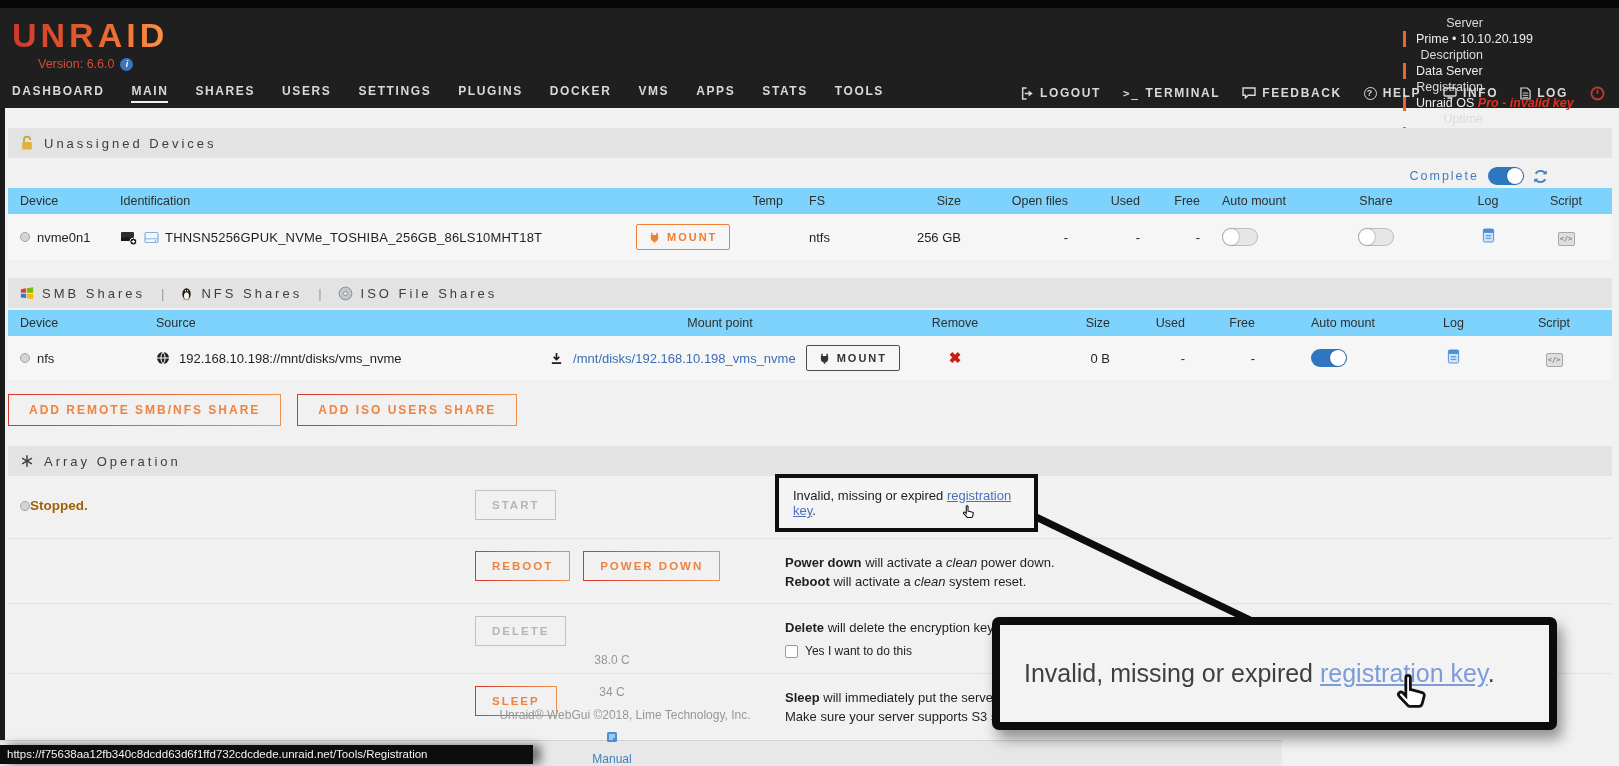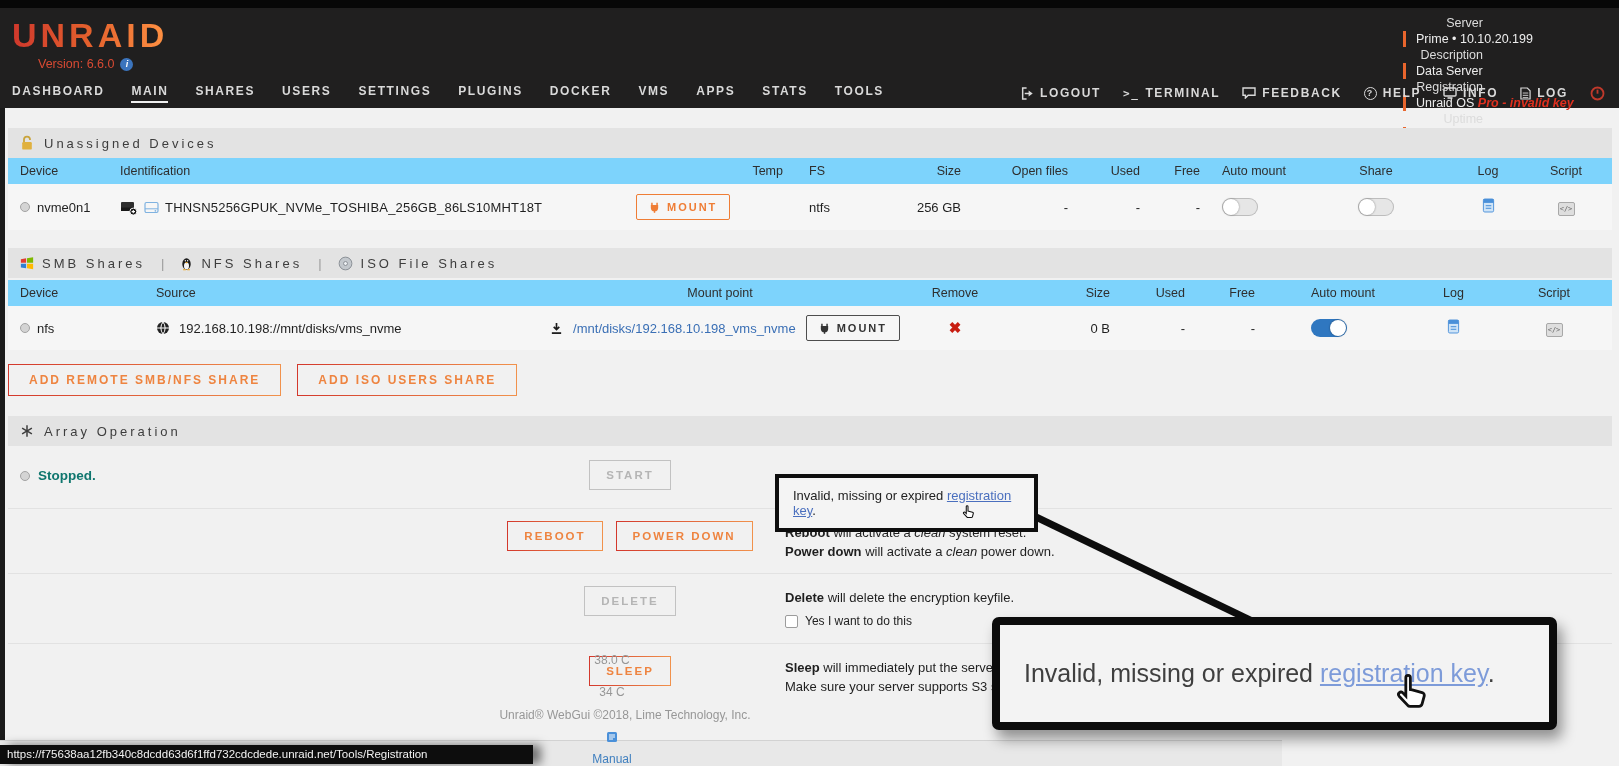--- a/index.html
+++ b/index.html
@@ -108,23 +108,23 @@
   .add-row { margin-top: 14px; display: flex; gap: 16px; }
   .outline-btn { font-size: 12px; font-weight: bold; letter-spacing: 2px; color: #ee8440; background: transparent;
                  border: 1px solid #e0512f; border-image: linear-gradient(90deg,#d3382c,#f1924c) 1; padding: 8px 20px; cursor: pointer; }
   .outline-btn.small { font-size: 11.5px; padding: 8px 16px; }
   .outline-btn.disabled { color: #b5b5b5; border: 1px solid #c2c2c2; border-image: none; cursor: default; }
 
   
   .array-row { display: flex; align-items: flex-start; }
   .ar-1 { padding: 14px 0 18px 0; }
   .ar-n { padding: 12px 0; border-top: 1px solid #e2e2e2; }
-  .ar-status { width: 467px; padding-left: 12px; display: flex; align-items: center; gap: 8px; padding-top: 8px;
-               font-weight: bold; font-size: 13.5px; color: #0f766e; }
-  .ar-buttons { width: 310px; display: flex; gap: 13px; justify-content: center; }
+  .ar-status { width: 467px; padding-left: 12px; display: flex; align-items: center; padding-top: 8px;
+               font-weight: bold; font-size: 13.5px; color: #a16207; }
+  .ar-buttons { width: 310px; display: flex; gap: 13px; }
   .ar-notes { flex: 1; font-size: 13px; color: #1f1f1f; line-height: 19px; padding-top: 2px; }
   .ar-notes .chk-line { margin-top: 5px; display: flex; align-items: center; gap: 7px; font-size: 12px; color: #222; }
   .checkbox { width: 13px; height: 13px; background: #fff; border: 1px solid #9c9c9c; border-radius: 2px; display: inline-block; cursor: pointer; }
 
   
   .note-box { position: absolute; left: 775px; top: 474px; width: 263px; height: 58px; border: 4px solid #0e0e0e;
               background: #f4f4f4; display: flex; align-items: center; padding-left: 14px; font-size: 13px; color: #222; z-index: 6; }
   .reg-link { color: #4a6fbe; text-decoration: underline; cursor: pointer; }
   .note-box .cursor-sm { position: absolute; left: 182px; top: 26px; }
 
@@ -259,20 +259,34 @@
   <div class="section-header sh-1">
     <span class="icon">
         <svg width="14" height="16" viewBox="0 0 14 16">
           <path d="M4 7V4.6a3 3 0 0 1 6 0V5" fill="none" stroke="#c9a43c" stroke-width="1.8"></path>
           <rect x="2.2" y="7" width="9.6" height="7.6" rx="1.2" fill="#e0b13f"></rect>
         </svg>
       </span>
     <span>Unassigned Devices</span>
   </div>
 
+  <div class="complete-row">
+    <span class="complete-label">Complete</span>
+    <span class="toggle on">
+        <span class="knob"></span>
+      </span>
+    <span class="icon">
+        <svg width="15" height="15" viewBox="0 0 16 16">
+          <path d="M13.6 5.2A6.2 6.2 0 0 0 2.9 5" fill="none" stroke="#3f7fbf" stroke-width="2"></path>
+          <path d="M14.6 1.4v4.2h-4.2z" fill="#3f7fbf"></path>
+          <path d="M2.4 10.8a6.2 6.2 0 0 0 10.7.2" fill="none" stroke="#3f7fbf" stroke-width="2"></path>
+          <path d="M1.4 14.6v-4.2h4.2z" fill="#3f7fbf"></path>
+        </svg>
+      </span>
+  </div>
 
   <div class="tbl-head">
     <span class="c-dev">Device</span>
     <span class="c-id">Identification</span>
     <span class="c-mount"></span>
     <span class="c-temp">Temp</span>
     <span class="c-fs">FS</span>
     <span class="c-size">Size</span>
     <span class="c-open">Open files</span>
     <span class="c-used">Used</span>
@@ -478,22 +492,22 @@
     <div class="ar-notes"></div>
   </div>
 
   <div class="array-row ar-n">
     <div class="ar-status"></div>
     <div class="ar-buttons">
       <button class="outline-btn small">REBOOT</button>
       <button class="outline-btn small">POWER DOWN</button>
     </div>
     <div class="ar-notes">
+      <div><b>Power down</b><span> will activate a </span><i>clean</i><span> power down.</span></div>
       <div><b>Reboot</b><span> will activate a </span><i>clean</i><span> system reset.</span></div>
-      <div><b>Power down</b><span> will activate a </span><i>clean</i><span> power down.</span></div>
     </div>
   </div>
 
   <div class="array-row ar-n">
     <div class="ar-status"></div>
     <div class="ar-buttons">
       <button class="outline-btn small disabled">DELETE</button>
     </div>
     <div class="ar-notes">
       <div><b>Delete</b><span> will delete the encryption keyfile.</span></div>

